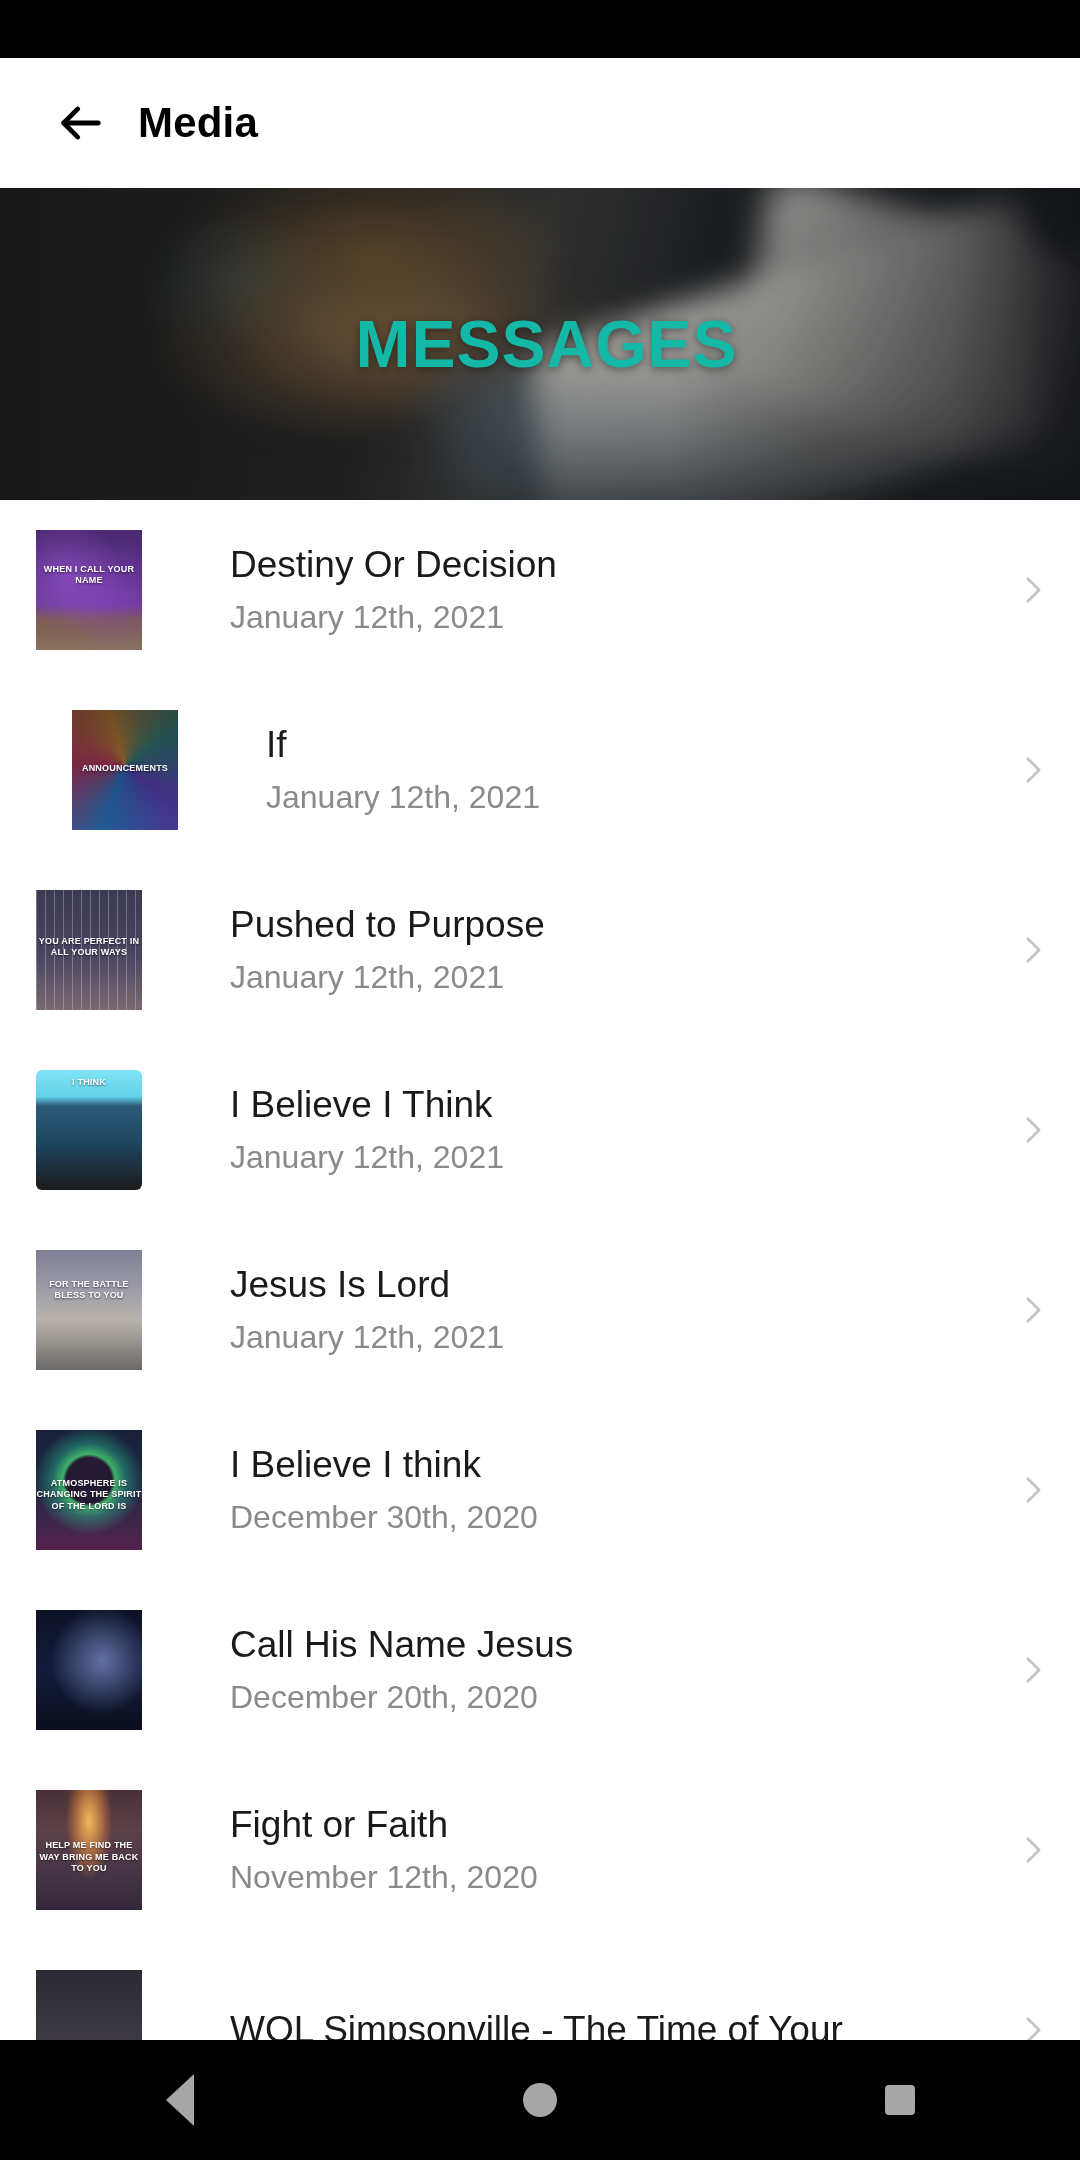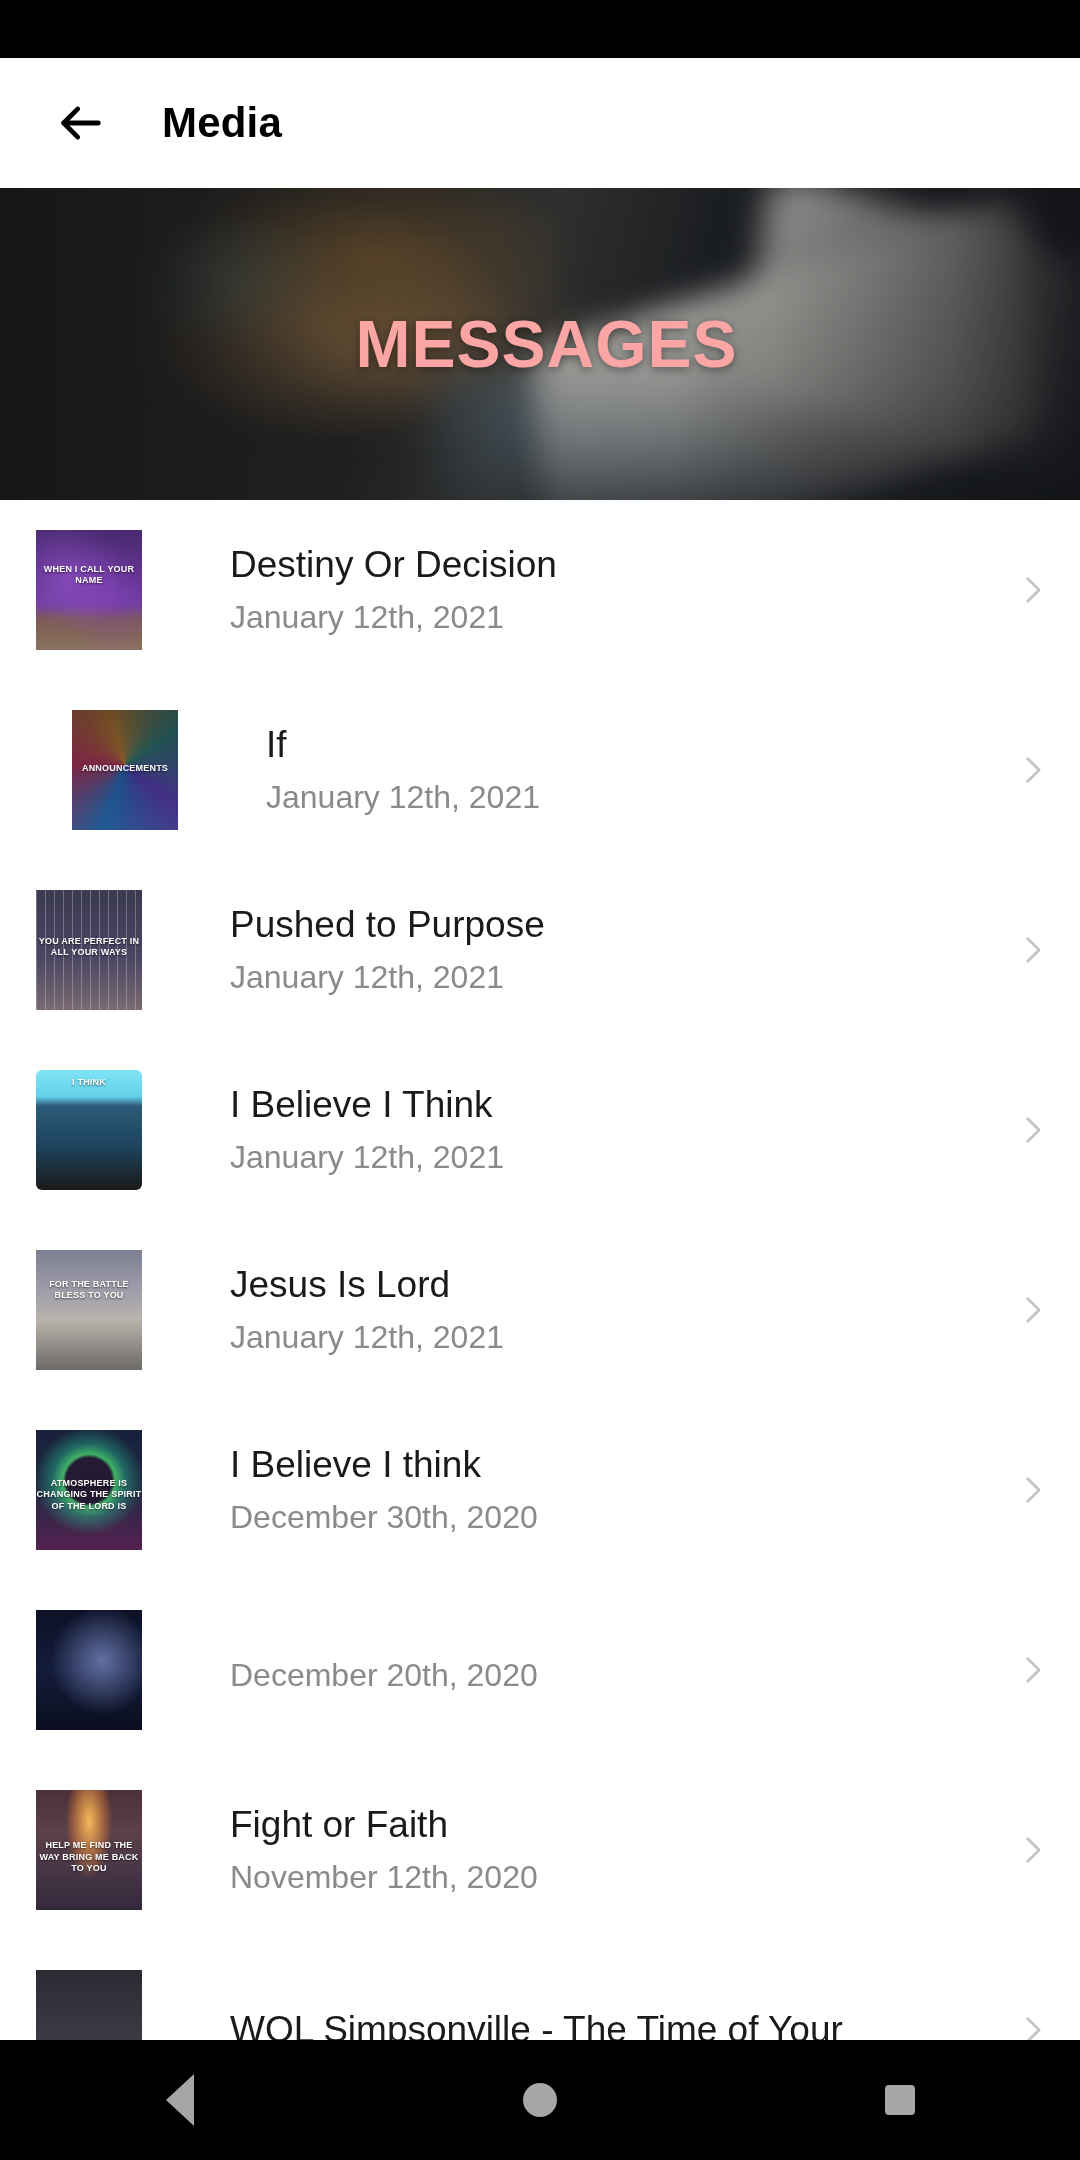--- a/index.html
+++ b/index.html
@@ -9,21 +9,21 @@
   .screen { position:relative; width:1080px; height:2160px; background:#fff; overflow:hidden; }
 
   
   .status-bar { height:58px; background:#000; width:100%; }
 
   
   .app-bar { height:130px; background:#fff; display:flex; align-items:center; padding-left:42px; }
   .back-btn { width:78px; height:78px; display:flex; align-items:center; justify-content:center;
     flex:0 0 auto; cursor:pointer; }
   .back-btn svg { display:block; }
-  .app-title { font-size:42px; font-weight:700; color:#000; margin-left:42px; letter-spacing:.2px; }
+  .app-title { font-size:42px; font-weight:700; color:#000; margin-left:18px; letter-spacing:.2px; }
 
   
   .hero { position:relative; width:100%; height:312px; overflow:hidden; background:#262626; }
   .hero-img { position:absolute; inset:0; }
   .hero-img .base { position:absolute; inset:0;
      background:
        radial-gradient(ellipse 300px 150px at 34% 22%, rgba(168,120,56,.55), rgba(168,120,56,0) 70%),
        radial-gradient(ellipse 260px 170px at 30% 42%, rgba(196,150,96,.45), rgba(196,150,96,0) 72%),
        radial-gradient(ellipse 150px 100px at 22% 30%, rgba(60,140,165,.42), rgba(60,140,165,0) 70%),
        linear-gradient(105deg, #2a2a2a 0%, #2b2b2b 36%, #3a3a38 48%, #23262a 62%, #1e2226 100%);
@@ -37,21 +37,21 @@
   .hero-img .jeans { position:absolute; left:40%; bottom:-8%; width:34%; height:52%;
      background:radial-gradient(ellipse at 40% 30%, rgba(96,118,134,.75), rgba(52,66,78,.25) 70%, rgba(40,44,48,0) 100%);
      filter:blur(20px); }
   .hero-img .hands { position:absolute; left:14%; top:18%; width:46%; height:72%;
      background:radial-gradient(ellipse 50% 40% at 45% 45%, rgba(186,138,82,.6), rgba(150,110,66,.18) 65%, rgba(0,0,0,0) 100%);
      filter:blur(18px); }
   .hero-img .vignette { position:absolute; inset:0;
      background:linear-gradient(90deg, rgba(28,28,28,.95) 0%, rgba(28,28,28,.45) 22%, rgba(0,0,0,0) 46%, rgba(0,0,0,0) 62%, rgba(24,26,30,.55) 88%, rgba(22,24,28,.9) 100%); }
   .hero-img .darken { position:absolute; inset:0; background:rgba(0,0,0,.18); }
   .hero-title { position:absolute; left:13px; right:0; top:50%; transform:translateY(-50%);
-     text-align:center; color:#fca5a5; font-size:66px; font-weight:700; letter-spacing:1px;
+     text-align:center; color:#14b8a6; font-size:66px; font-weight:700; letter-spacing:1px;
      text-shadow:0 2px 10px rgba(0,0,0,.45); }
 
   
   .list { background:#7f1d1d; }
   .row { display:flex; align-items:center; height:180px; padding:0 0 0 36px; background:#fff; cursor:pointer; }
   .thumb { width:106px; height:120px; flex:0 0 auto; overflow:hidden; position:relative;
      background:#2b2b2b; }
   .thumb .tx { position:absolute; left:0; right:0; color:#fff; font-size:9px; font-weight:700;
      text-align:center; line-height:1.25; letter-spacing:.2px; text-shadow:0 1px 2px rgba(0,0,0,.6); }
   .row-text { flex:1 1 auto; padding-left:44px; min-width:0;margin-left:44px; }
@@ -208,20 +208,21 @@
           <svg width="34" height="34" viewBox="0 0 24 24" fill="none" stroke="#c4c4c4" stroke-width="2" stroke-linecap="round" stroke-linejoin="round">
             <polyline points="9,4 17,12 9,20"></polyline>
           </svg>
         </div>
       </div>
       <div class="row">
         <div class="thumb t7">
           <div class="tx" style="top:40%"></div>
         </div>
         <div class="row-text">
+          <div class="row-title">Call His Name Jesus</div>
           <div class="row-date">December 20th, 2020</div>
         </div>
         <div class="chev">
           <svg width="34" height="34" viewBox="0 0 24 24" fill="none" stroke="#c4c4c4" stroke-width="2" stroke-linecap="round" stroke-linejoin="round">
             <polyline points="9,4 17,12 9,20"></polyline>
           </svg>
         </div>
       </div>
       <div class="row">
         <div class="thumb t8">

